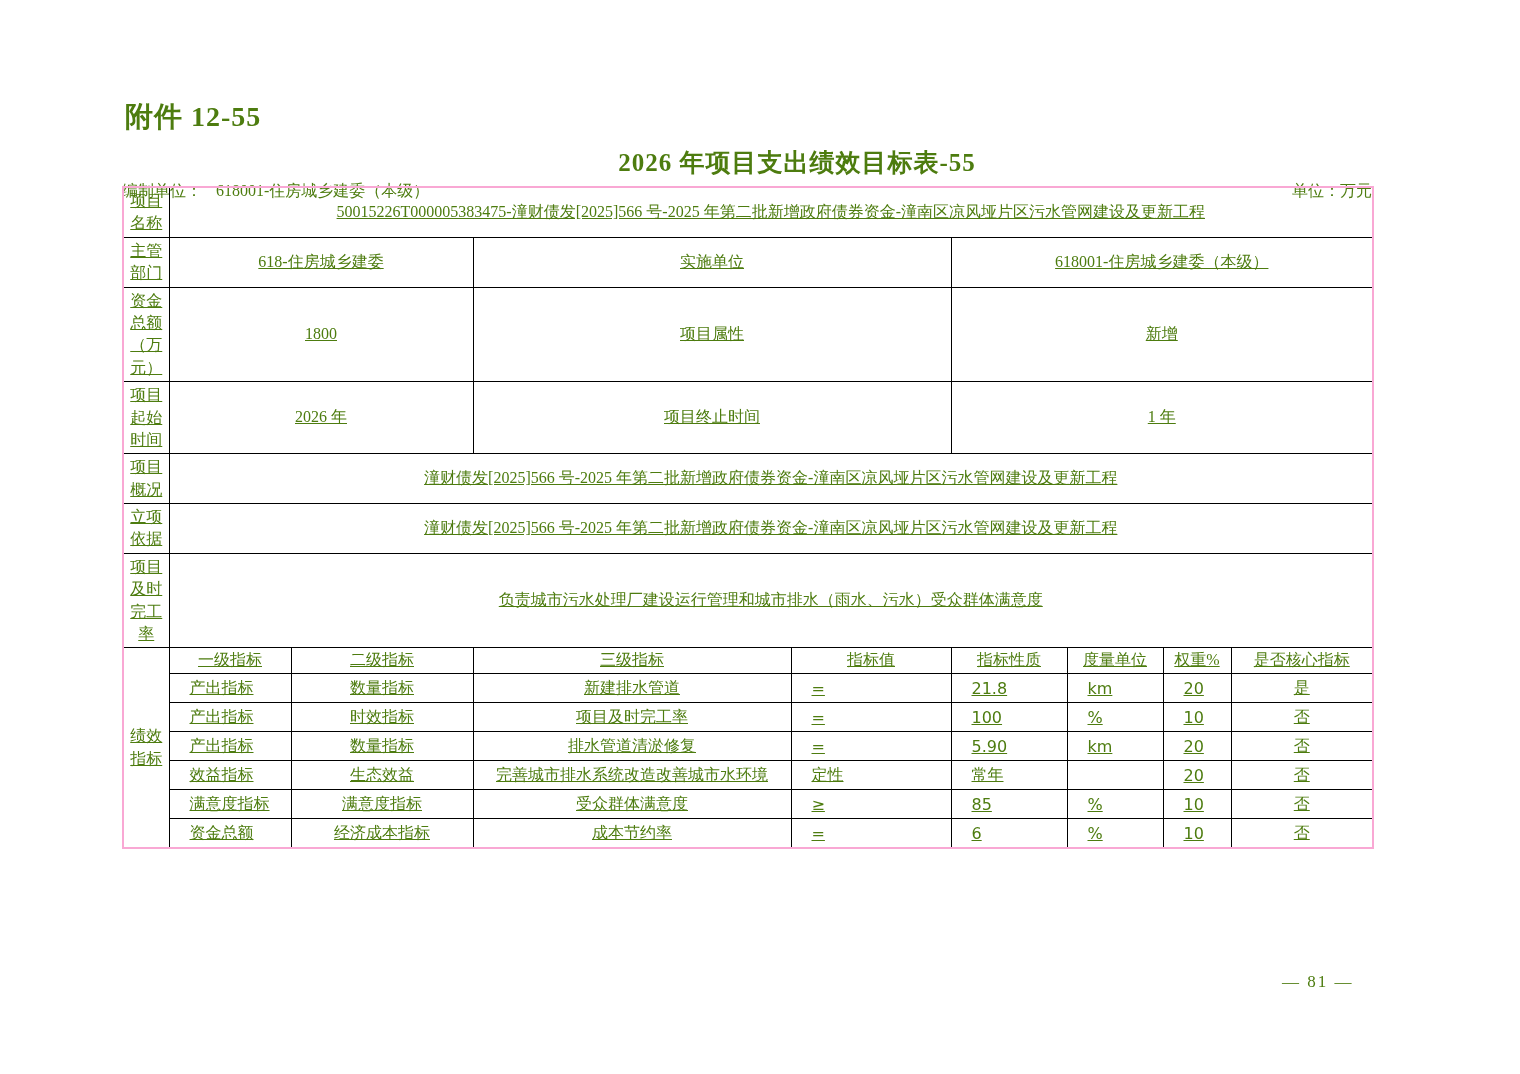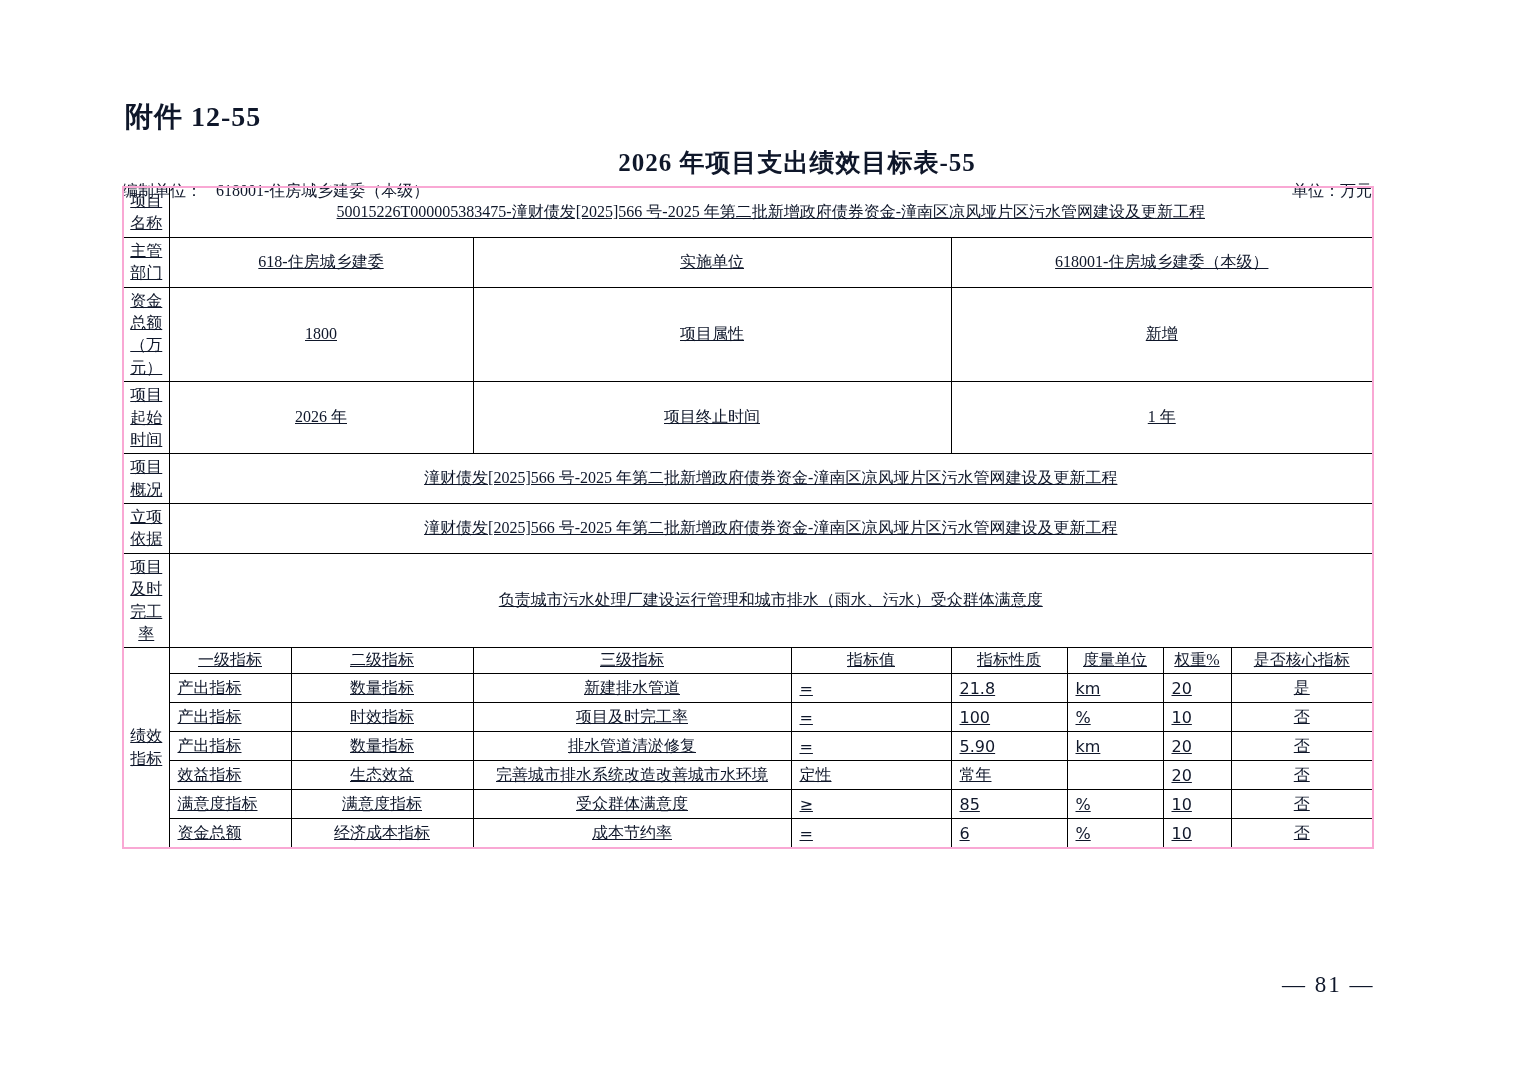--- a/index.html
+++ b/index.html
@@ -1,21 +1,21 @@
 <!DOCTYPE html>
 <html><head>
 <meta charset="utf-8">
 <style>
   html,body{margin:0;padding:0;background:#ffffff;}
   .sheet{
     position:relative;
     width:1520px;height:1074px;
     background:#ffffff;
     font-family:"Liberation Serif","DejaVu Serif",serif;
-    color:#0f172a;
+    color:#4d7c0f;
   }
   .attachment{
     position:absolute;left:125px;top:98px;
     font-size:28px;font-weight:bold;letter-spacing:1px;
   }
   .doc-title{
     position:absolute;left:0;top:146px;width:100%;
     text-align:center;font-size:25px;font-weight:bold;letter-spacing:1px;padding-left:37px;
   }
   .meta-row{
@@ -45,29 +45,29 @@
     line-height:1.4;
     padding:2px 1px;
   }
   td.val-c{text-align:center;}
   td.val-l{text-align:center;padding-left:12px;}
   td.ih{font-size:15px;text-align:center;padding:1px 2px;}
   td.id{
     font-family:"DejaVu Sans","Liberation Sans",sans-serif;
     font-size:16px;
   }
-  td.id.a-l{text-align:left;padding-left:8px;}
+  td.id.a-l{text-align:left;padding-left:20px;}
   td.id.a-c{text-align:center;margin-top:28px;}
   td.core{
     font-family:"Liberation Serif","DejaVu Serif",serif;
     font-size:15px;text-align:center;
   }
   .page-number{
     position:absolute;left:1282px;top:972px;
-    font-size:23px;letter-spacing:2px;
+    font-size:17px;letter-spacing:2px;
   }
 </style>
 </head>
 <body>
 
 <div class="sheet">
 
   <div class="attachment">附件 12-55</div>
 
   <div class="doc-title">2026 年项目支出绩效目标表-55</div>

